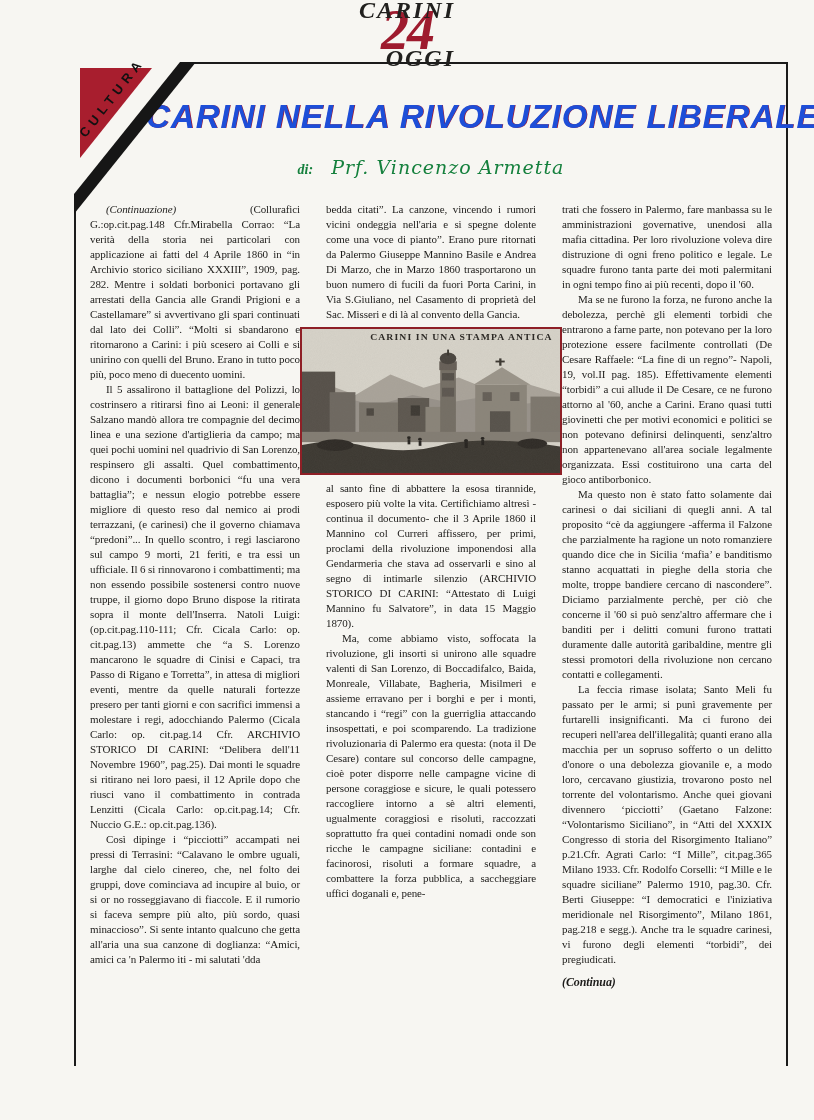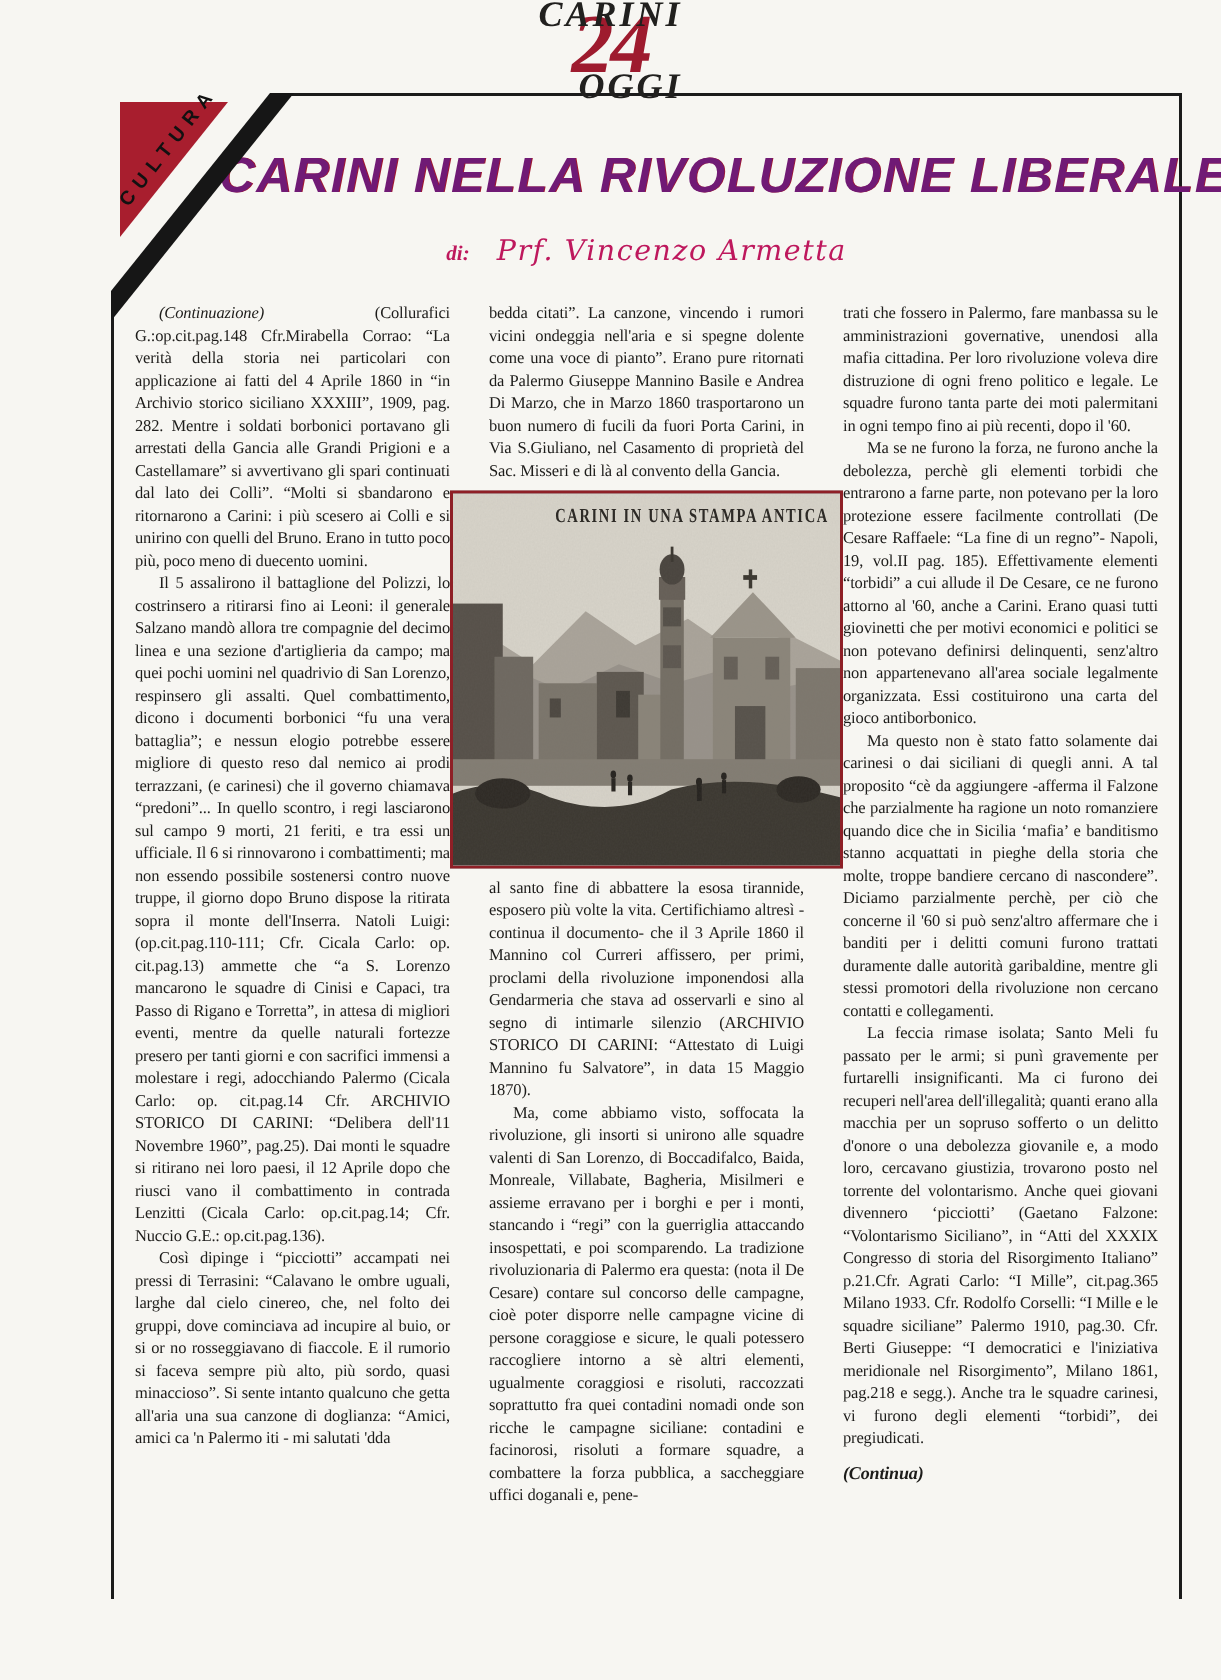--- a/index.html
+++ b/index.html
@@ -51,27 +51,27 @@
     white-space:nowrap;z-index:6;
   }
 
   
   .title{
     margin:34px 10px 0 70px;
     text-align:right;
     font-family:"Liberation Sans",sans-serif;
     font-style:italic;font-weight:bold;
     font-size:33px;letter-spacing:1px;
-    color:#701a75;
+    color:#1d4ed8;
     text-shadow:0.6px 0 0 #a2182c;
     white-space:nowrap;
   }
   .byline{
     margin-top:20px;text-align:center;
-    font-style:italic;color:#be185d;
+    font-style:italic;color:#15803d;
   }
   .byline .di{font-size:14px;font-weight:bold;margin-right:14px;}
   .byline .author{font-size:19px;font-family:"DejaVu Serif",serif;letter-spacing:1px;}
 
   
   .article{
     display:flex;gap:26px;
     margin:24px 14px 0 14px;
   }
   .col{flex:1;min-width:0;
@@ -85,24 +85,24 @@
   .continua{
     font-weight:bold;font-style:italic;
     font-size:12px;margin-top:8px;padding-right:4px;
   }
 
   
   .figure{
     position:relative;z-index:3;
     width:calc(100% + 52px);
     margin:5px -26px 6px -26px;
-    height:252px;
+    height:148px;
     border:2px solid #8e1f26;
     box-sizing:border-box;
-    background:#a3a3a3;
+    background:#4d7c0f;
   }
   .figure svg{display:block;width:100%;height:100%;}
 </style>
 </head>
 <body>
 
 <div class="masthead">
   <div class="mast-inner">
     <span class="issue-num">24</span>
     <span class="mast-word">CARINI</span>

